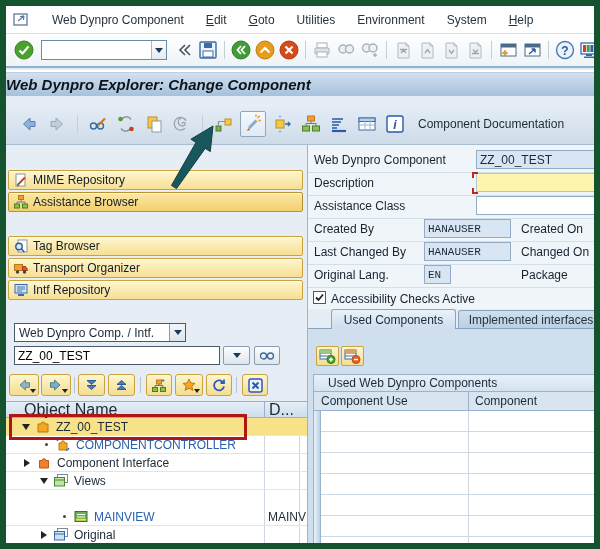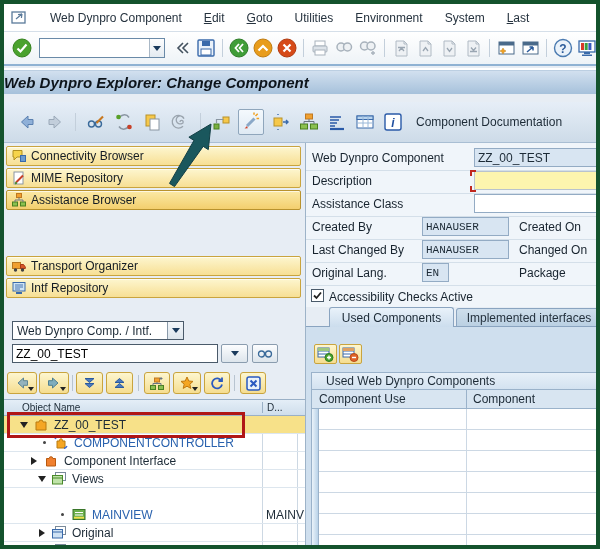--- a/index.html
+++ b/index.html
@@ -1,19 +1,19 @@
 <!DOCTYPE html>
 <html><head>
 <meta charset="utf-8">
 <style>
   * { margin:0; padding:0; box-sizing:border-box; }
   html,body { width:600px; height:549px; }
   body { font-family:"Liberation Sans", sans-serif; }
   #root { position:relative; width:600px; height:549px; background:#e7edf4;
-          overflow:hidden; color:#1c2a36; font-size:12px; border:4px solid #14532d; }
+          overflow:hidden; color:#1c2a36; font-size:12px; border:6px solid #14532d; }
 
   
   .menubar { position:absolute; top:0; left:0; width:600px; height:28px; background:#fff;
              display:flex; align-items:center; border-bottom:1px solid #d5dfe9; }
   .sysmenu { margin:0 10px 0 7px; display:flex; }
   .menu-item { display:inline-block; padding:3px 11px; font-size:12px; color:#26333f; cursor:default; }
   .menu-item.u1::first-letter { text-decoration:underline; }
 
   
   .stdbar { position:absolute; top:28px; left:0; width:600px; height:34px;
@@ -70,21 +70,21 @@
   .nbtn { position:absolute; top:368px; height:22px; background:linear-gradient(#fdf6cf,#f5dd90);
           border:1px solid #c9a43e; border-radius:3px; display:flex; align-items:center;
           justify-content:center; }
   .nsep { position:absolute; top:371px; width:1px; height:16px; background:#b8c4d0; }
   .sub-caret { position:absolute; right:2px; bottom:2px; width:0; height:0;
                border-left:3px solid transparent; border-right:3px solid transparent; border-top:4px solid #222; }
 
   
   .tree-head { position:absolute; left:0; top:395px; width:301px; height:17px;
                background:linear-gradient(#e4eef7,#cfdeec); border-top:1px solid #9ab0c6;
-               border-bottom:1px solid #9ab0c6; display:flex; align-items:center; font-size:10px; }
+               border-bottom:1px solid #9ab0c6; display:flex; align-items:center; font-size:16px; }
   .tree-head .c1 { width:258px; padding-left:18px; }
   .tree-head .c2 { flex:1; border-left:1px solid #9ab0c6; padding-left:4px; }
   .treebody { position:absolute; left:0; top:412px; width:301px; height:137px; background:#fff; }
   .tree-vline { position:absolute; top:0; bottom:0; width:1px; background:#cdd8e3; }
   .trow { position:absolute; left:0; width:301px; height:18px; display:flex; align-items:center;
           border-bottom:1px solid #dde6ee; font-size:12px; }
   .trow.sel { background:#f7e189; }
   .exp { width:12px; display:flex; justify-content:center; margin-right:2px; flex:0 0 auto; }
   .tri-d { width:0; height:0; border-left:4px solid transparent; border-right:4px solid transparent; border-top:6px solid #222; }
   .tri-r { width:0; height:0; border-top:4px solid transparent; border-bottom:4px solid transparent; border-left:6px solid #222; }
@@ -156,21 +156,21 @@
           <rect x="1" y="2" width="13" height="11" fill="none" stroke="#5a7a9a" stroke-width="1.3"></rect>
           <path d="M5 9 L11 4 M11 4 l-4 0.6 M11 4 l-0.6 4" stroke="#5a7a9a" stroke-width="1.2" fill="none"></path>
         </svg>
     </span>
     <span class="menu-item">Web Dynpro Component</span>
     <span class="menu-item u1">Edit</span>
     <span class="menu-item u1">Goto</span>
     <span class="menu-item">Utilities</span>
     <span class="menu-item">Environment</span>
     <span class="menu-item">System</span>
-    <span class="menu-item u1">Last</span>
+    <span class="menu-item u1">Help</span>
   </div>
 
   <div class="stdbar">
     <span class="tb-ico">
       <svg width="20" height="20" viewBox="0 0 20 20">
           <circle cx="10" cy="10" r="9" fill="#4aa22e" stroke="#35821e"></circle>
           <path d="M5.5 10.5 L8.5 13.5 L14.5 6.5" stroke="#fff" stroke-width="2.2" fill="none"></path>
         </svg>
     </span>
     <span class="cmd">
@@ -384,49 +384,50 @@
     </span>
     <span class="ab-ico">
       <svg width="20" height="20" viewBox="0 0 20 20">
           <rect x="2" y="2" width="16" height="16" rx="2" fill="#fff" stroke="#2a5aa8" stroke-width="1.4"></rect>
           <text x="10" y="14.5" text-anchor="middle" font-size="12" font-weight="bold" font-style="italic" fill="#2050a0">i</text>
         </svg>
     </span>
     <span class="doc-label">Component Documentation</span>
   </div>
 
-  <div class="sbtn" style="top:142px">
-    <span class="sicon">
-      <svg width="14" height="14" viewBox="0 0 14 14">
-          <path d="M1 1.5 h9 v6.5 h-5 l-3 3 v-3 h-1 z" fill="#f6d44a" stroke="#b09020"></path>
-          <rect x="8.5" y="6.5" width="5" height="6" fill="#6a9ad0" stroke="#3a6aaa"></rect>
-        </svg>
-    </span>
-    <span>Connectivity Browser</span>
-  </div>
   <div class="sbtn" style="top:164px">
     <span class="sicon">
       <svg width="14" height="14" viewBox="0 0 14 14">
           <rect x="2" y="1" width="9" height="12" fill="#fff" stroke="#8a96a2"></rect>
           <path d="M4 11.5 L11 4.5" stroke="#c84028" stroke-width="2"></path>
           <path d="M3 12.5 l1.8-0.8" stroke="#4a8a2a" stroke-width="2"></path>
         </svg>
     </span>
     <span>MIME Repository</span>
   </div>
   <div class="sbtn selected" style="top:186px">
     <span class="sicon">
       <svg width="14" height="14" viewBox="0 0 14 14">
           <rect x="4.5" y="0.5" width="5" height="4" fill="#f0a030" stroke="#c07820"></rect>
           <rect x="0.5" y="9" width="5" height="4" fill="#8ac050" stroke="#4a8020"></rect>
           <rect x="8.5" y="9" width="5" height="4" fill="#8ac050" stroke="#4a8020"></rect>
           <path d="M7 4.5 v2 M3 9 v-2 h8 v2" fill="none" stroke="#6a7682"></path>
         </svg>
     </span>
     <span>Assistance Browser</span>
+  </div>
+  <div class="sbtn" style="top:230px">
+    <span class="sicon">
+      <svg width="14" height="14" viewBox="0 0 14 14">
+          <rect x="4" y="1" width="9" height="12" fill="#fff" stroke="#8a96a2"></rect>
+          <circle cx="5" cy="7.5" r="3.2" fill="#d8eaf8" stroke="#2a5a9a" stroke-width="1.4"></circle>
+          <path d="M7.4 10 l3 3" stroke="#2a5a9a" stroke-width="1.6"></path>
+        </svg>
+    </span>
+    <span>Tag Browser</span>
   </div>
   <div class="sbtn" style="top:252px">
     <span class="sicon">
       <svg width="14" height="14" viewBox="0 0 14 14">
           <rect x="0.5" y="3.5" width="8" height="6" fill="#f0a030" stroke="#b87820"></rect>
           <path d="M8.5 5.5 h3 l1.8 2.5 v1.5 h-4.8 z" fill="#d85828" stroke="#a83818"></path>
           <circle cx="3.5" cy="11" r="1.7" fill="#444"></circle>
           <circle cx="10.5" cy="11" r="1.7" fill="#444"></circle>
         </svg>
     </span>
@@ -538,21 +539,21 @@
           <span class="dot"></span>
         </span>
       <span class="ticon">
         <svg width="14" height="13" viewBox="0 0 14 13">
             <path d="M3 5 h2.5 a1.6 1.6 0 1 1 3 0 H11 v7 H3 z" fill="#f5a623" stroke="#b87a10"></path>
             <path d="M1 3 a5 5 0 0 1 3-2.5 M13 10 a5 5 0 0 1 -3 2.5" fill="none" stroke="#3a6ad0" stroke-width="1.4"></path>
           </svg>
       </span>
       <span class="tlabel blue">COMPONENTCONTROLLER</span>
     </div>
-    <div class="trow" style="top:36px;padding-left:24px">
+    <div class="trow" style="top:36px;padding-left:15px">
       <span class="exp">
           <span class="tri-r"></span>
         </span>
       <span class="ticon">
         <svg width="14" height="13" viewBox="0 0 14 13">
             <path d="M2.5 4.5 h2.7 a1.8 1.8 0 1 1 3.6 0 h2.7 v7.5 H2.5 z" fill="#f08030" stroke="#b85a10"></path>
           </svg>
       </span>
       <span class="tlabel">Component Interface</span>
     </div>

